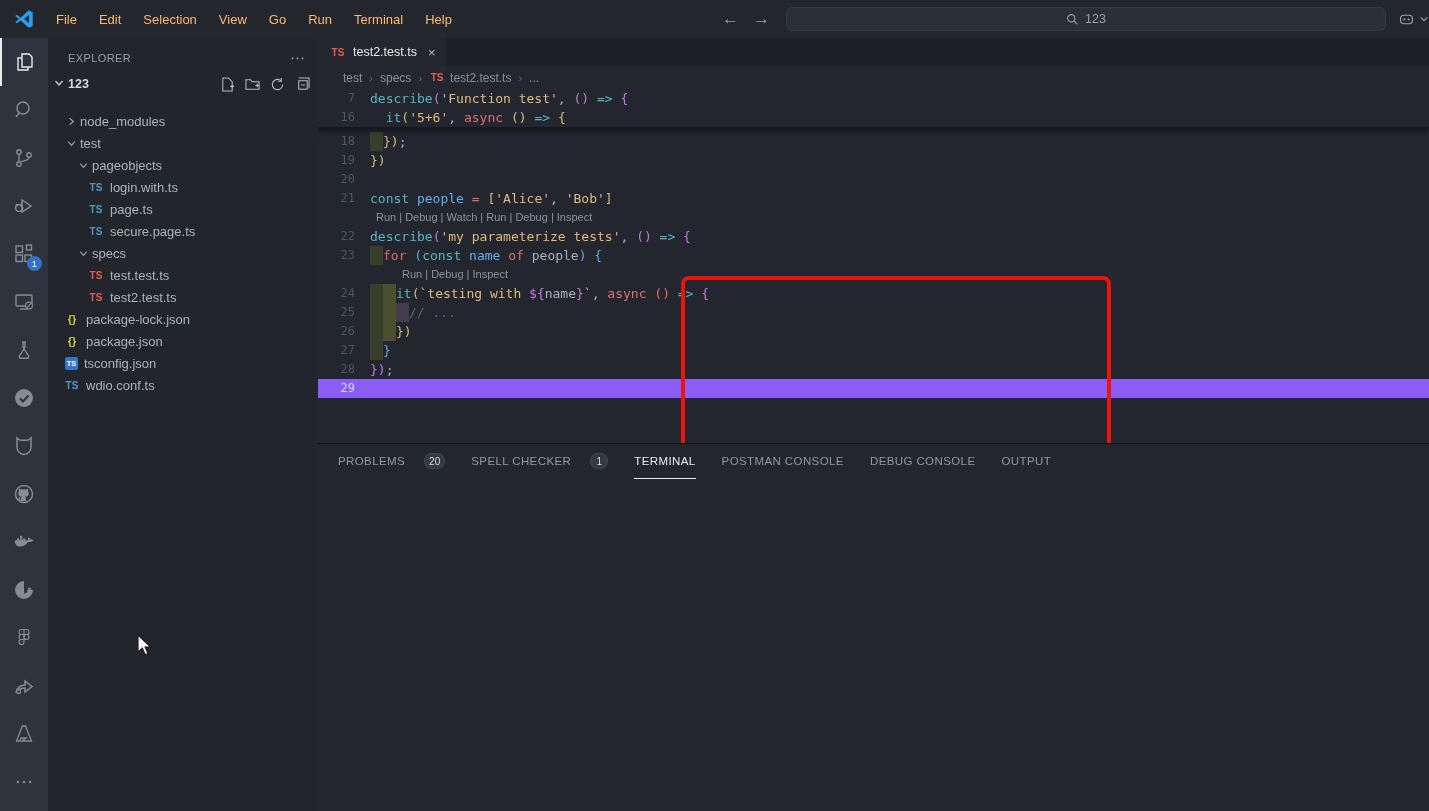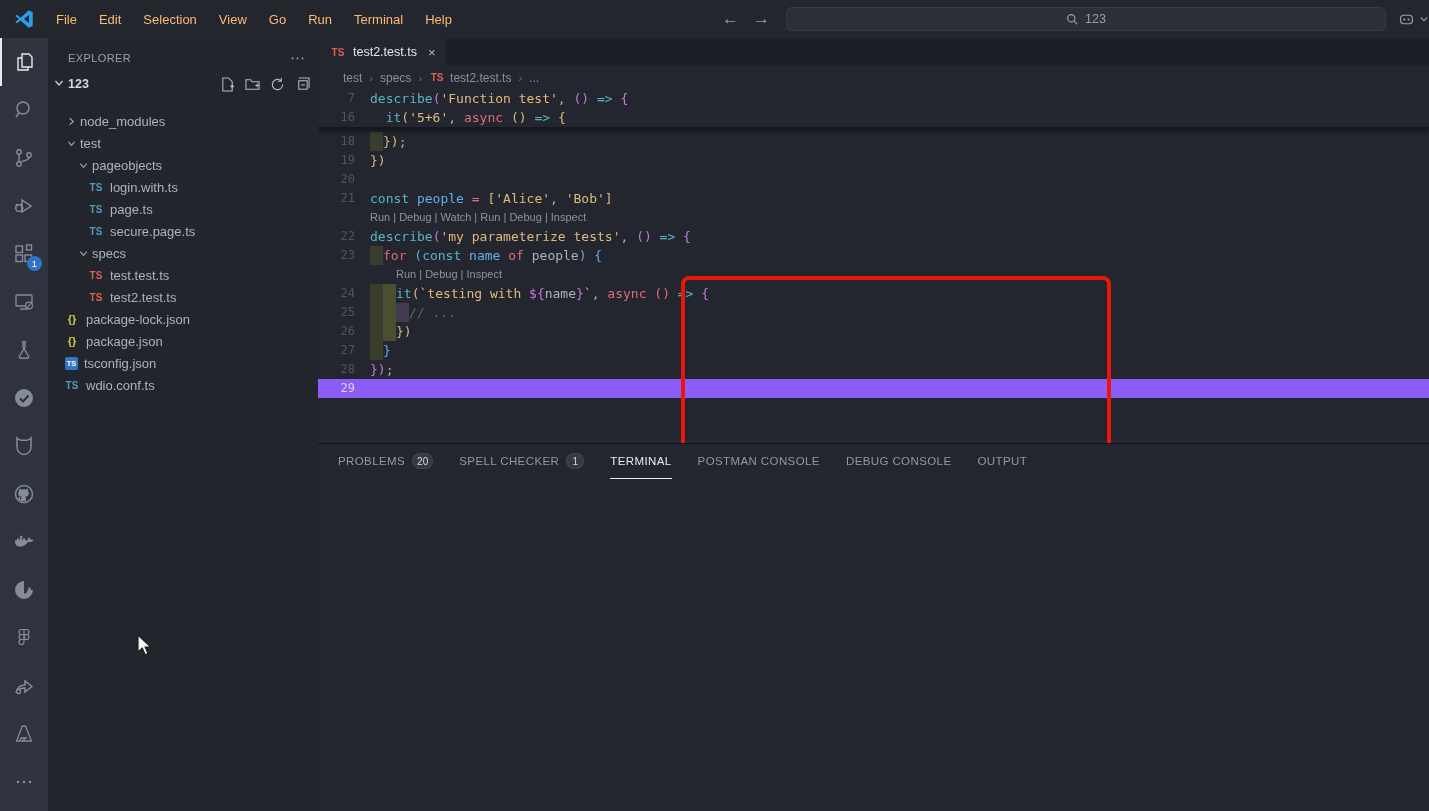--- a/index.html
+++ b/index.html
@@ -58,37 +58,37 @@
   .breadcrumb .sep { color:#686e78; font-size:11px; }
   .breadcrumb .fi { margin-right:-2px; }
 
   
   .editor { flex:1; position:relative; background:#23262e; font-family:"DejaVu Sans Mono", monospace;
             font-size:13px; overflow:hidden; }
   .code-row { height:19px; line-height:19px; display:flex; white-space:pre; }
   .code-row .ln { width:52px; flex:0 0 52px; text-align:right; padding-right:15px; color:#4e5563; font-size:12px; }
   .code-row.current { background:#8b5cf6; }
   .code-row.current .ln { color:#d7dae0; }
-  .lens-row { height:19px; line-height:18px; display:flex; font-family:"Liberation Sans",sans-serif; }
+  .lens-row { height:19px; line-height:18px; display:flex; font-family:"Liberation Sans",sans-serif;gap:6px; }
   .lens-row .ln { width:52px; flex:0 0 52px; }
   .lens { color:#8d939e; font-size:11px; }
   .sticky { box-shadow:0 3px 5px rgba(0,0,0,.45); border-bottom:1px solid #14171e; position:relative; z-index:3; }
   .gcell { display:inline-block; width:13px; height:19px; vertical-align:top; }
   .g1 { background:#393d2c; } .g2 { background:#4a502f; } .gp { background:#423c4e; }
   .code-pad { height:4px; }
 
   
   .red-rect { position:absolute; left:363px; top:187px; width:430px; height:217px;
               border:4px solid #ea150b; border-radius:8px; z-index:5; pointer-events:none; }
   .mouse-cursor { position:absolute; left:136px; top:634px; z-index:9; }
 
   
   .panel { height:368px; flex:0 0 368px; background:#23262e; border-top:1px solid #121419; padding-left:20px; }
   .panel-tabs { height:35px; display:flex; align-items:center; gap:26px; }
-  .ptab { color:#9298a3; font-size:11.5px; letter-spacing:.4px; display:flex; align-items:center; gap:7px;
+  .ptab { color:#9298a3; font-size:11.5px; letter-spacing:.4px; display:flex; align-items:center; gap:19px;
           height:100%; border-bottom:1.5px solid transparent; cursor:default; }
   .ptab.active { color:#e8ebf0; border-bottom-color:#e8ebf0; }
   .pbadge { background:#51576366; border:1px solid #5a606c55; color:#d7dade; min-width:18px; height:16px; border-radius:9px;
             font-size:10px; display:flex; align-items:center; justify-content:center; padding:0 4px; letter-spacing:0; }
   .term { margin-top:12px; font-family:"DejaVu Sans Mono", monospace; font-size:13px; line-height:17.5px; color:#c6cad2; }
   .t-cursor { display:inline-block; width:8px; height:14px; border:1px solid #b9bdc5; vertical-align:-2px; margin-left:2px; }
 </style>
 </head>
 <body>
 

